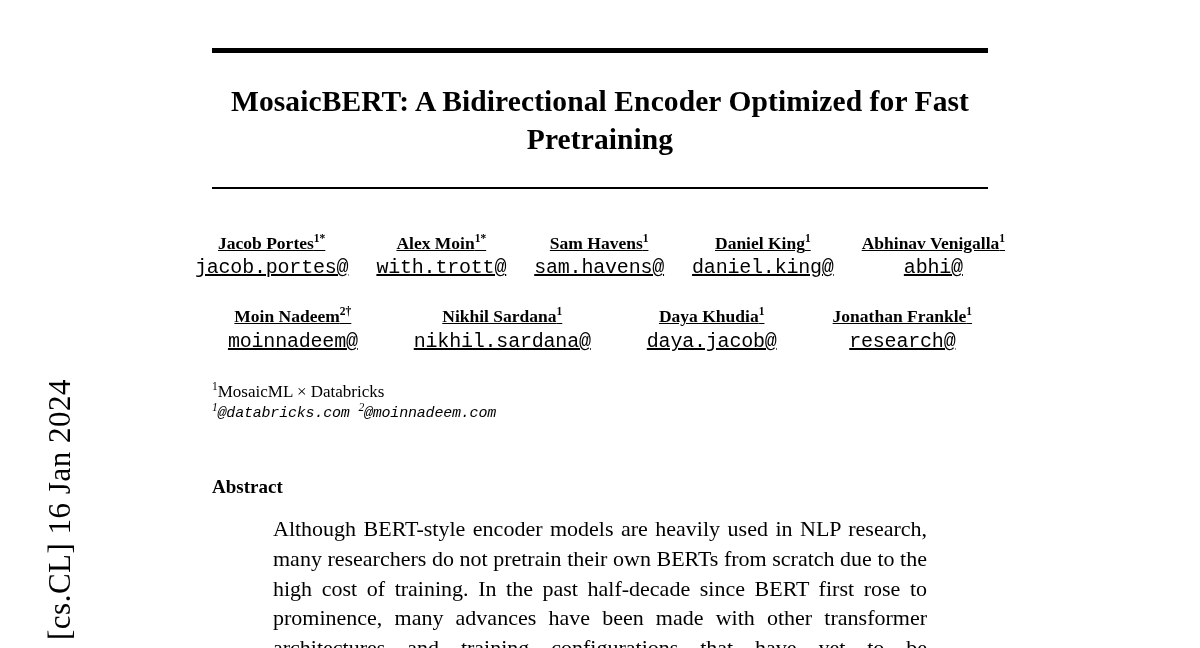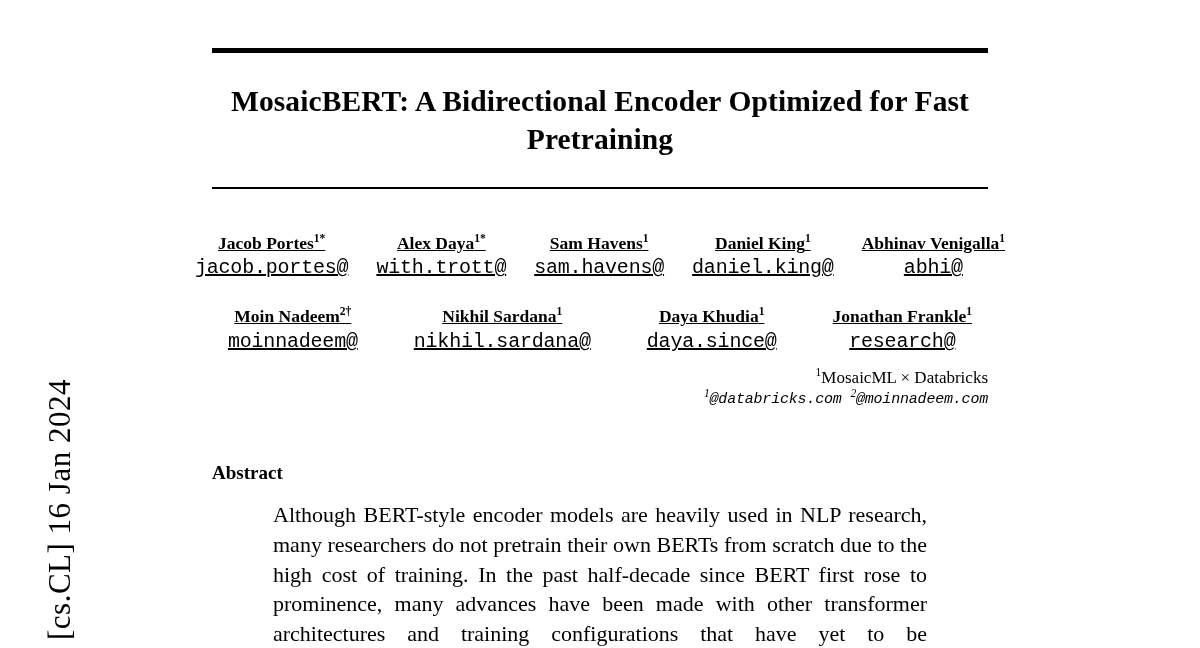--- a/index.html
+++ b/index.html
@@ -95,22 +95,22 @@
     line-height: 0;
   }
   .author .email {
     font-family: "Liberation Mono", monospace;
     font-size: 20px;
     margin-top: 2px;
     white-space: nowrap;
     letter-spacing: -0.2px;
   }
   .affil {
-    margin-top: 14px;
-    text-align: right;
+    margin-top: 28px;
+    text-align: left;
     font-size: 17px;
     line-height: 1.35;
   }
   .affil sup {
     font-size: 11.5px;
     vertical-align: super;
     line-height: 0;
   }
   .affil .mono {
     font-family: "Liberation Mono", monospace;
@@ -153,21 +153,21 @@
   <div class="rule-bottom"></div>
 
   <div class="authors">
 
     <div class="author-row row1">
       <div class="author">
         <div class="name"><span>Jacob Portes</span><sup>1*</sup></div>
         <div class="email">jacob.portes@</div>
       </div>
       <div class="author">
-        <div class="name"><span>Alex Daya</span><sup>1*</sup></div>
+        <div class="name"><span>Alex Moin</span><sup>1*</sup></div>
         <div class="email">with.trott@</div>
       </div>
       <div class="author">
         <div class="name"><span>Sam Havens</span><sup>1</sup></div>
         <div class="email">sam.havens@</div>
       </div>
       <div class="author">
         <div class="name"><span>Daniel King</span><sup>1</sup></div>
         <div class="email">daniel.king@</div>
       </div>
@@ -181,21 +181,21 @@
       <div class="author">
         <div class="name"><span>Moin Nadeem</span><sup>2†</sup></div>
         <div class="email">moinnadeem@</div>
       </div>
       <div class="author">
         <div class="name"><span>Nikhil Sardana</span><sup>1</sup></div>
         <div class="email">nikhil.sardana@</div>
       </div>
       <div class="author">
         <div class="name"><span>Daya Khudia</span><sup>1</sup></div>
-        <div class="email">daya.since@</div>
+        <div class="email">daya.jacob@</div>
       </div>
       <div class="author">
         <div class="name"><span>Jonathan Frankle</span><sup>1</sup></div>
         <div class="email">research@</div>
       </div>
     </div>
 
   </div>
 
   <div class="affil">

